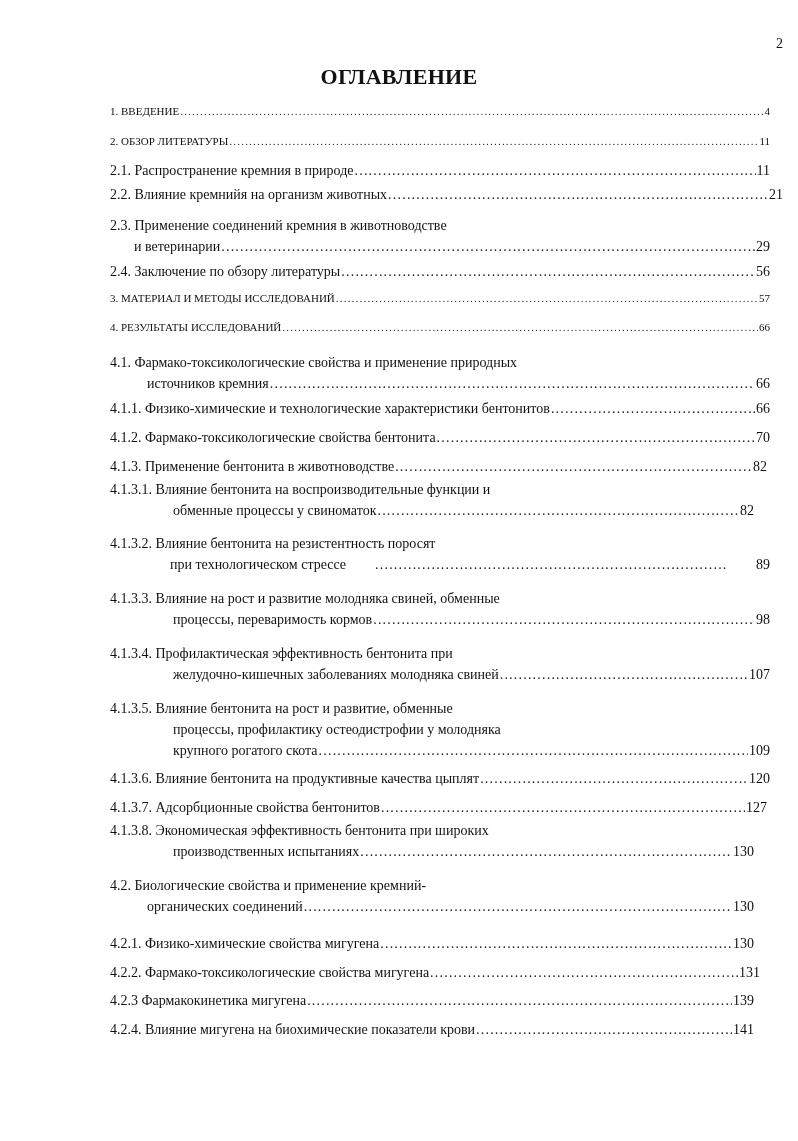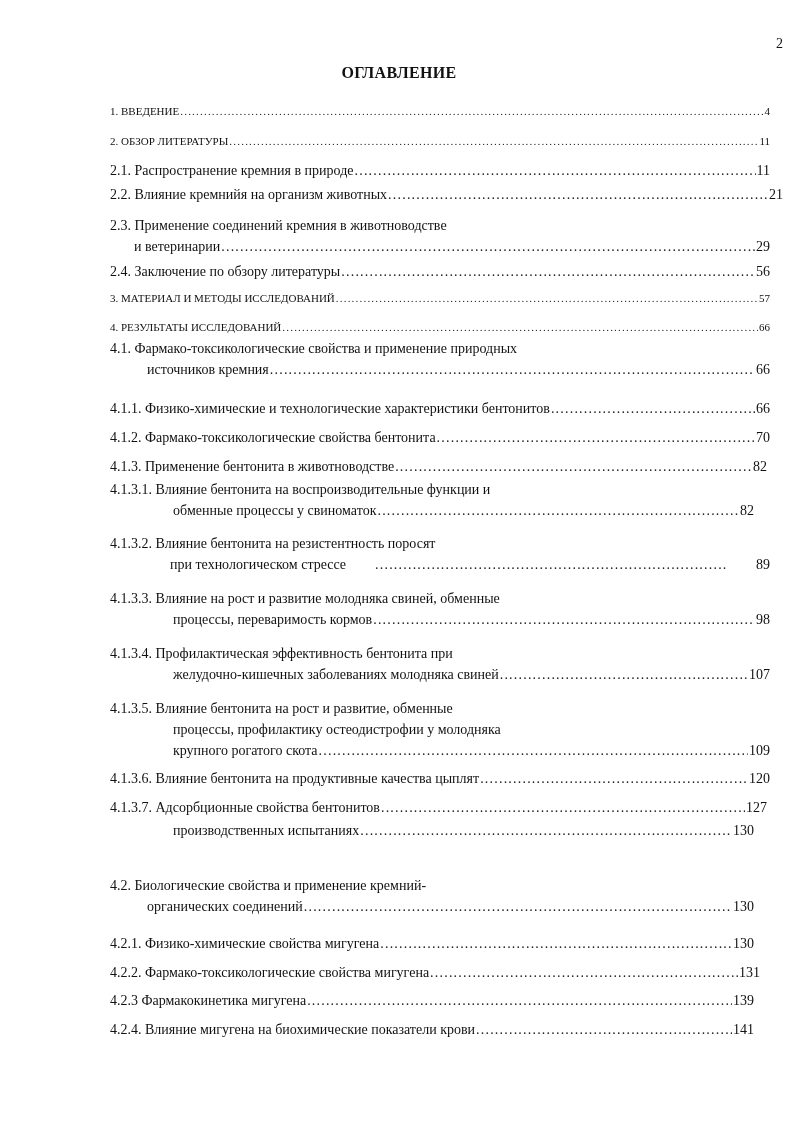--- a/index.html
+++ b/index.html
@@ -6,21 +6,21 @@
     body {
       width: 798px; height: 1141px; position: relative; overflow: hidden;
       font-family: "Liberation Serif", "DejaVu Serif", serif;
       color: #111111;
     }
     .page-number {
       position: absolute; left: 776px; top: 36px; font-size: 14px;
     }
     .title {
       position: absolute; left: 0; width: 798px; top: 64px; text-align: center;
-      font-weight: bold; font-size: 16px; letter-spacing: 0.3px;
+      font-weight: bold; font-size: 22px; letter-spacing: 0.3px;
     }
     .entry {
       position: absolute; left: 110px; font-size: 14px; line-height: 21px;
       white-space: nowrap;
     }
     .line { display: flex; align-items: baseline; }
     .line .txt { flex: 0 0 auto; }
     .line .dots {
       flex: 1 1 auto; overflow: hidden; white-space: nowrap;
       letter-spacing: 1.2px; margin: 0 1px; color: #222;
@@ -95,21 +95,21 @@
 </div>
 
 <div class="entry top" style="top:317px; width:660px;">
   <div class="line">
       <span class="txt">4. РЕЗУЛЬТАТЫ ИССЛЕДОВАНИЙ</span>
       <span class="dots">....................................................................................................................................................................................................................</span>
       <span class="pg">66</span>
     </div>
 </div>
 
-<div class="entry" style="top:338px; width:660px;">
+<div class="entry" style="top:352px; width:660px;">
   <div class="line">
       <span class="txt">4.1. Фармако-токсикологические свойства и применение природных</span>
     </div>
   <div class="line" style="padding-left:37px;">
       <span class="txt">источников кремния</span>
       <span class="dots">....................................................................................................................................................................................................................</span>
       <span class="pg">66</span>
     </div>
 </div>
 
@@ -205,20 +205,23 @@
 
 <div class="entry" style="top:797px; width:657px;">
   <div class="line">
       <span class="txt">4.1.3.7. Адсорбционные свойства бентонитов</span>
       <span class="dots">....................................................................................................................................................................................................................</span>
       <span class="pg">127</span>
     </div>
 </div>
 
 <div class="entry" style="top:820px; width:644px;">
+  <div class="line">
+      <span class="txt">4.1.3.8. Экономическая эффективность бентонита при широких</span>
+    </div>
   <div class="line indent2">
       <span class="txt">производственных испытаниях</span>
       <span class="dots">....................................................................................................................................................................................................................</span>
       <span class="pg">130</span>
     </div>
 </div>
 
 <div class="entry" style="top:875px; width:644px;">
   <div class="line">
       <span class="txt">4.2. Биологические свойства и применение кремний-</span>

